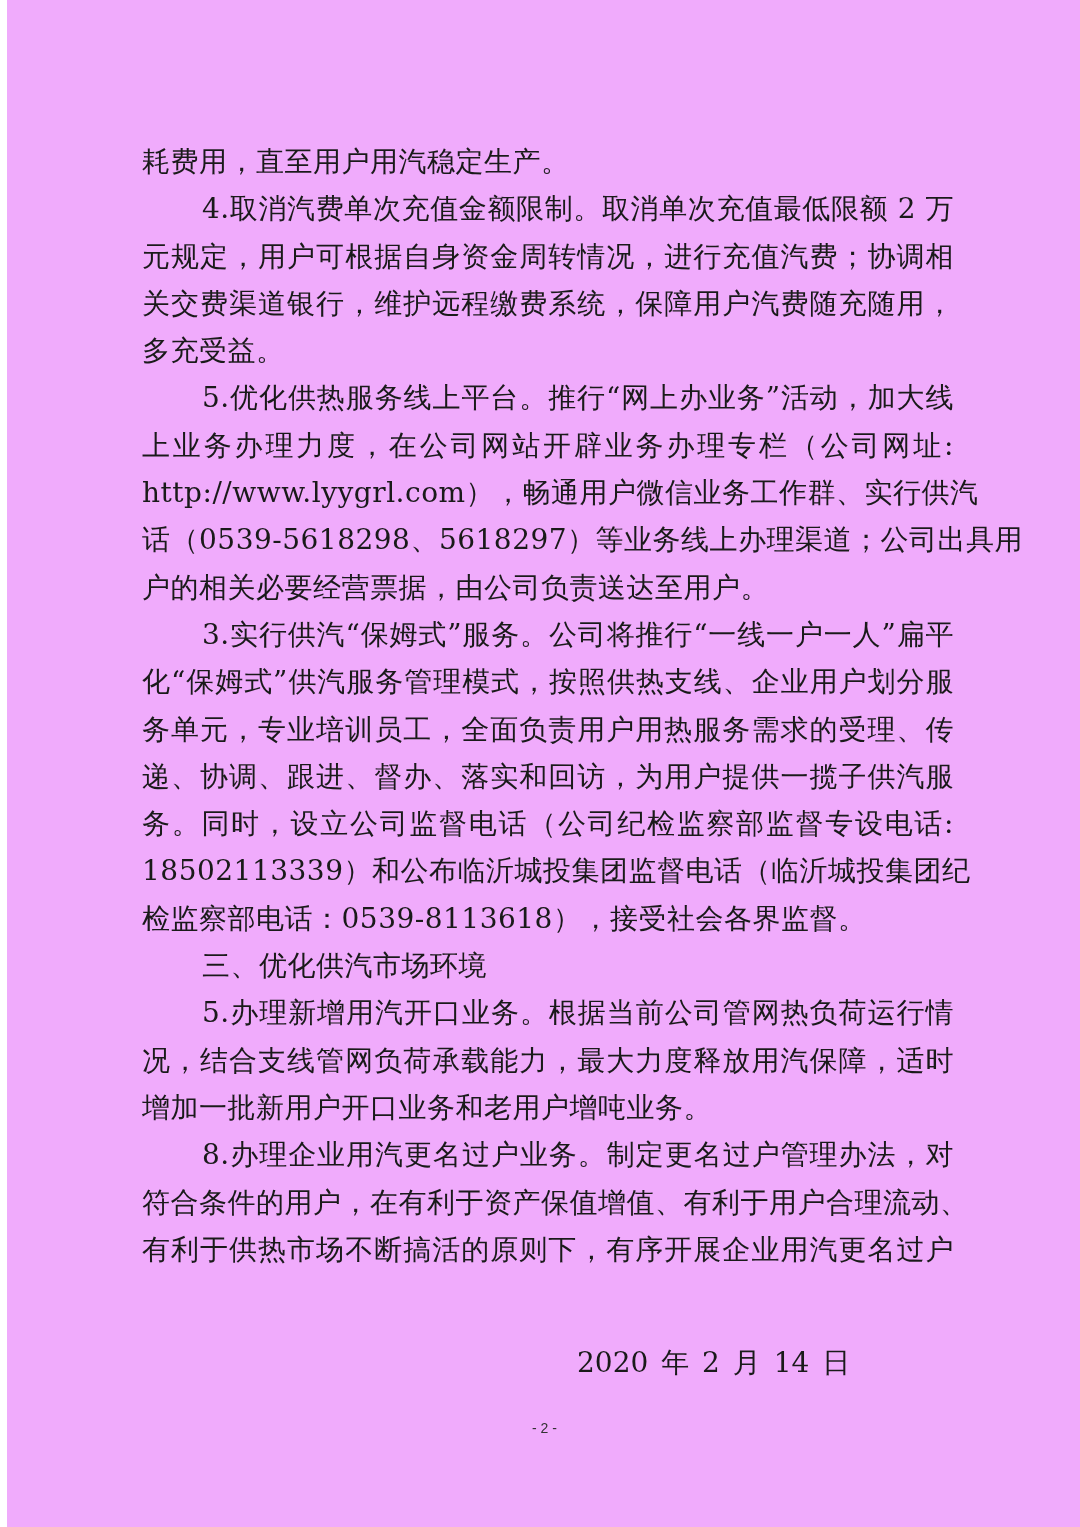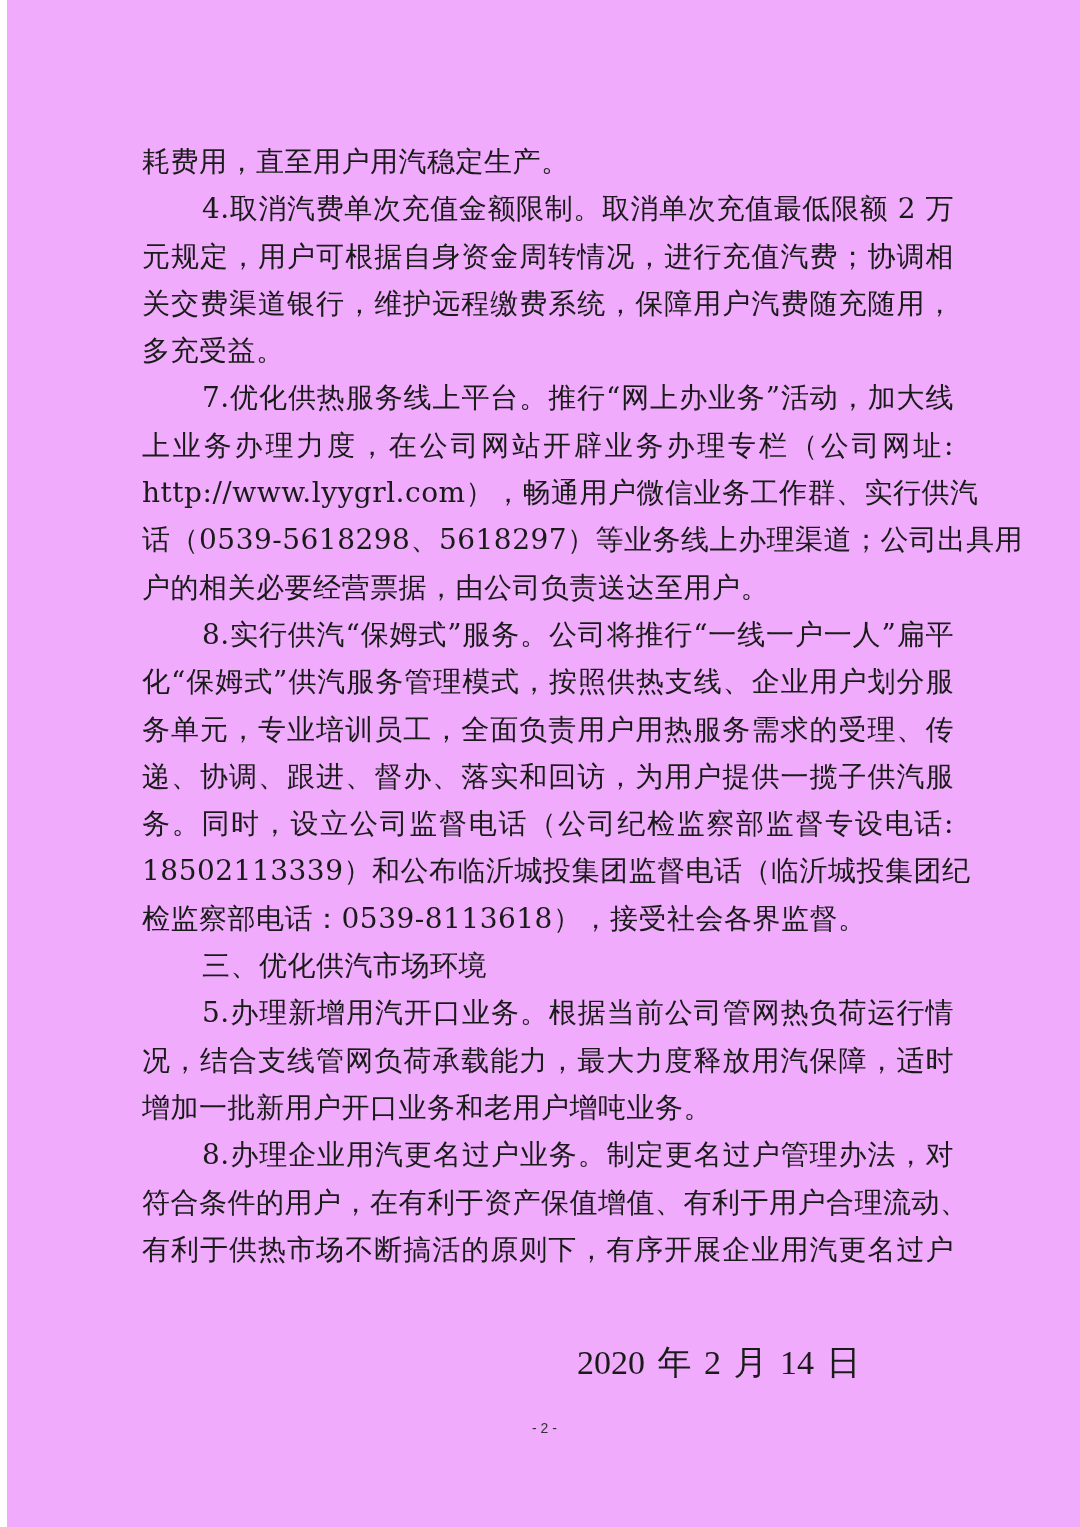--- a/index.html
+++ b/index.html
@@ -16,45 +16,44 @@
     height: 47.3px; line-height: 47.3px;
     font-size: 28px; white-space: nowrap;
     text-align: justify; text-align-last: justify;
     letter-spacing: 0.5px;
   }
   .line.last { text-align-last: left; }
   .line.indent { padding-left: 60px; }
   .line.heading { font-family: "DejaVu Sans", "Liberation Sans", sans-serif; font-weight: normal; text-align-last: left; }
   .date {
     position: absolute; left: 570px; top: 1345px;
-    font-size: 34px; line-height: 36px; white-space: nowrap;
+    font-size: 28px; line-height: 36px; white-space: nowrap;
     word-spacing: 4px;
-    font-family: Liberation Serif, serif;
   }
   .page-number {
     position: absolute; left: 525px; top: 1420px;
     font-family: "Liberation Sans", sans-serif; font-size: 14px; color: #333;
   }
 </style>
 </head>
 <body>
 
 <div class="page">
   <div class="body-text">
     <div class="line last">耗费用，直至用户用汽稳定生产。</div>
     <div class="line indent">4.取消汽费单次充值金额限制。取消单次充值最低限额 2 万</div>
     <div class="line">元规定，用户可根据自身资金周转情况，进行充值汽费；协调相</div>
     <div class="line">关交费渠道银行，维护远程缴费系统，保障用户汽费随充随用，</div>
     <div class="line last">多充受益。</div>
-    <div class="line indent">7.优化供热服务线上平台。推行“网上办业务”活动，加大线</div>
+    <div class="line indent">5.优化供热服务线上平台。推行“网上办业务”活动，加大线</div>
     <div class="line">上业务办理力度，在公司网站开辟业务办理专栏（公司网址:</div>
     <div class="line">http://www.lyygrl.com），畅通用户微信业务工作群、实行供汽</div>
     <div class="line">话（0539-5618298、5618297）等业务线上办理渠道；公司出具用</div>
     <div class="line last">户的相关必要经营票据，由公司负责送达至用户。</div>
-    <div class="line indent">8.实行供汽“保姆式”服务。公司将推行“一线一户一人”扁平</div>
+    <div class="line indent">3.实行供汽“保姆式”服务。公司将推行“一线一户一人”扁平</div>
     <div class="line">化“保姆式”供汽服务管理模式，按照供热支线、企业用户划分服</div>
     <div class="line">务单元，专业培训员工，全面负责用户用热服务需求的受理、传</div>
     <div class="line">递、协调、跟进、督办、落实和回访，为用户提供一揽子供汽服</div>
     <div class="line">务。同时，设立公司监督电话（公司纪检监察部监督专设电话:</div>
     <div class="line">18502113339）和公布临沂城投集团监督电话（临沂城投集团纪</div>
     <div class="line last">检监察部电话：0539-8113618），接受社会各界监督。</div>
     <div class="line indent heading">三、优化供汽市场环境</div>
     <div class="line indent">5.办理新增用汽开口业务。根据当前公司管网热负荷运行情</div>
     <div class="line">况，结合支线管网负荷承载能力，最大力度释放用汽保障，适时</div>
     <div class="line last">增加一批新用户开口业务和老用户增吨业务。</div>

